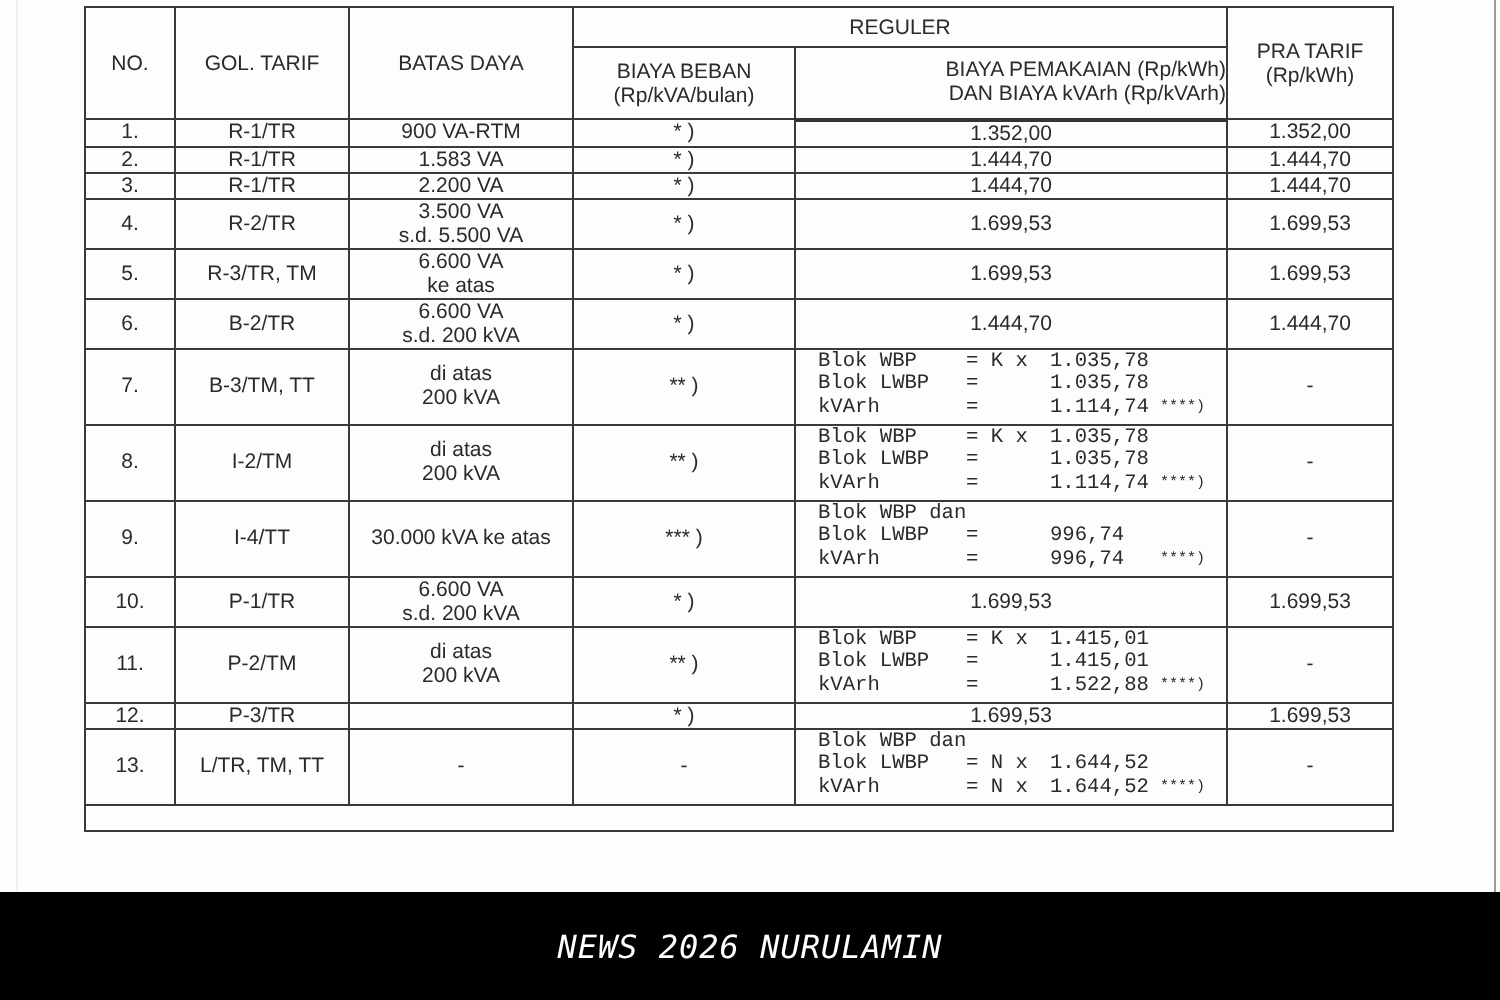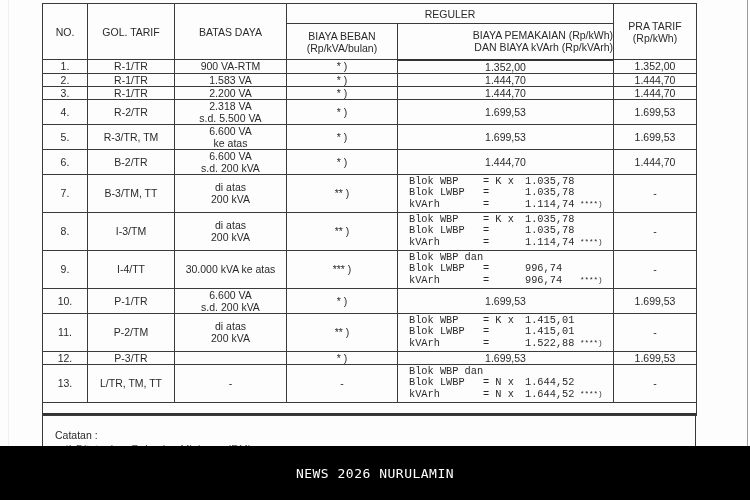--- a/index.html
+++ b/index.html
@@ -17,22 +17,22 @@
        font-size:10.3px;line-height:11.4px;}
   .blk span{white-space:nowrap;font-family:Liberation Mono, monospace;}
   .num{text-align:left;}
   .note{font-size:7.5px;vertical-align:top;padding-left:3px;}
   .catatan-box{position:absolute;left:42px;top:413px;width:652px;height:40px;
                border:1px solid #3a3a3a;border-top:2px solid #333;}
   .catatan{position:absolute;left:12px;top:14px;font-size:10.5px;}
   .catatan2{position:absolute;left:22px;top:28px;font-size:10.5px;color:#555;letter-spacing:0.2px;}
   .footer{position:absolute;left:0;top:446px;width:750px;height:54px;background:#000;
           display:flex;align-items:center;justify-content:center;}
-  .footer span{color:#fff;font-family:"DejaVu Sans Mono","Liberation Mono",monospace;font-size:13px;
-               letter-spacing:0.5px;}
+  .footer span{color:#fff;font-family:"DejaVu Sans Mono","Liberation Mono",monospace;font-size:16px;
+               letter-spacing:0.5px;font-style:italic;}
 </style>
 </head>
 <body>
 
 <div class="page">
   <div class="faint-l"></div>
   <div class="edge-line"></div>
 
   <table class="tbl">
     <colgroup>
@@ -91,21 +91,21 @@
             <div>2.200 VA</div>
           </td>
           <td><span>* )</span></td>
           <td><span>1.444,70</span></td>
           <td><span>1.444,70</span></td>
         </tr>
         <tr style="height: 24px;">
           <td><span>4.</span></td>
           <td><span>R-2/TR</span></td>
           <td>
-            <div>2.318 VA</div>
+            <div>3.500 VA</div>
             <div>s.d. 5.500 VA</div>
           </td>
           <td><span>* )</span></td>
           <td><span>1.699,53</span></td>
           <td><span>1.699,53</span></td>
         </tr>
         <tr style="height: 24px;">
           <td><span>5.</span></td>
           <td><span>R-3/TR, TM</span></td>
           <td>
@@ -148,21 +148,21 @@
               <span>kVArh</span>
               <span>=</span>
               <span class="num">1.114,74</span>
               <span class="note">****)</span>
             </div>
           </td>
           <td><span>-</span></td>
         </tr>
         <tr style="height: 38px;">
           <td><span>8.</span></td>
-          <td><span>I-3/TM</span></td>
+          <td><span>I-2/TM</span></td>
           <td>
             <div>di atas</div>
             <div>200 kVA</div>
           </td>
           <td><span>** )</span></td>
           <td>
             <div class="blk">
               <span>Blok WBP</span>
               <span>= K x</span>
               <span class="num">1.035,78</span>
@@ -275,21 +275,17 @@
             </div>
           </td>
           <td><span>-</span></td>
         </tr>
         <tr style="height: 13px;">
           <td colspan="6"></td>
         </tr>
       </tbody>
   </table>
 
-  <div class="catatan-box">
-    <div class="catatan">Catatan :</div>
-    <div class="catatan2">*)    Ditetapkan Rekening Minimum (RM):</div>
-  </div>
 </div>
 
 <div class="footer">
   <span>NEWS 2026 NURULAMIN</span>
 </div>
 
 </body></html>

